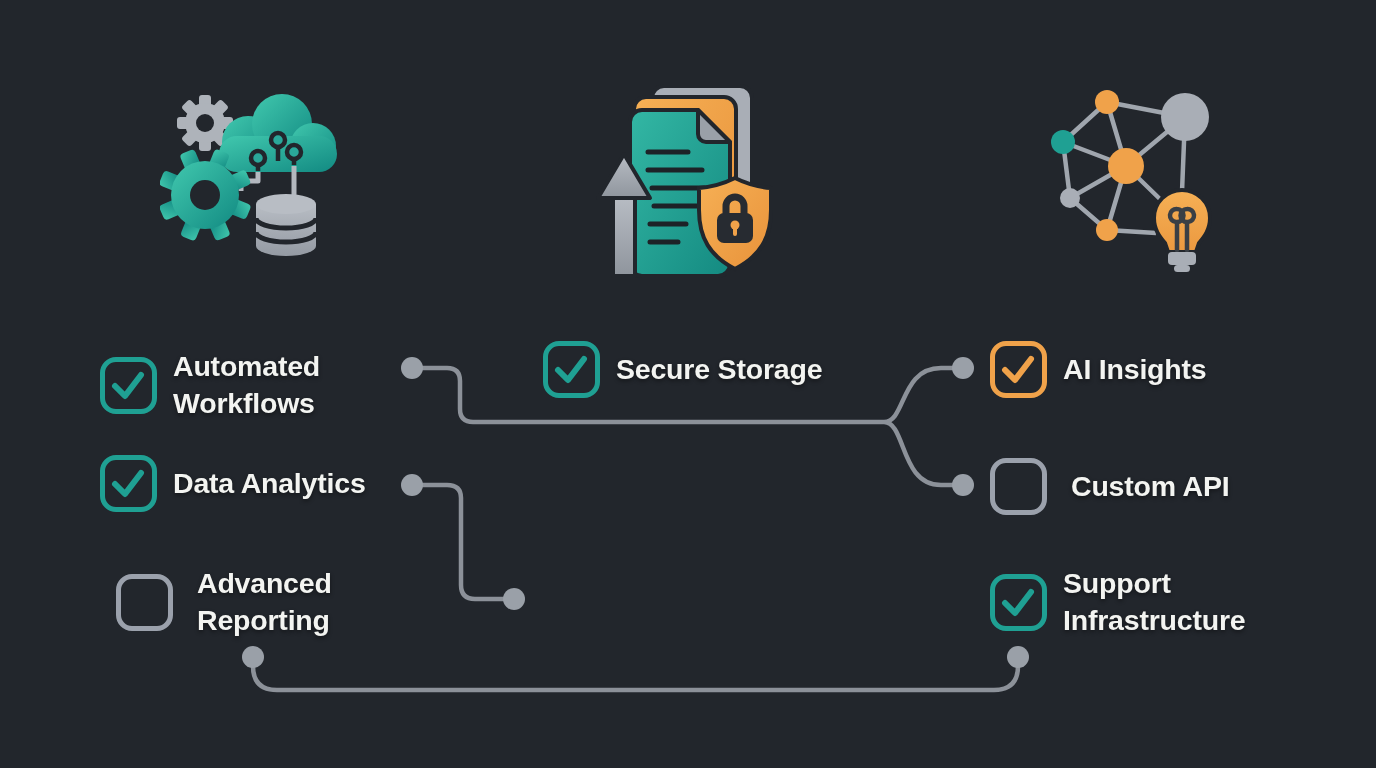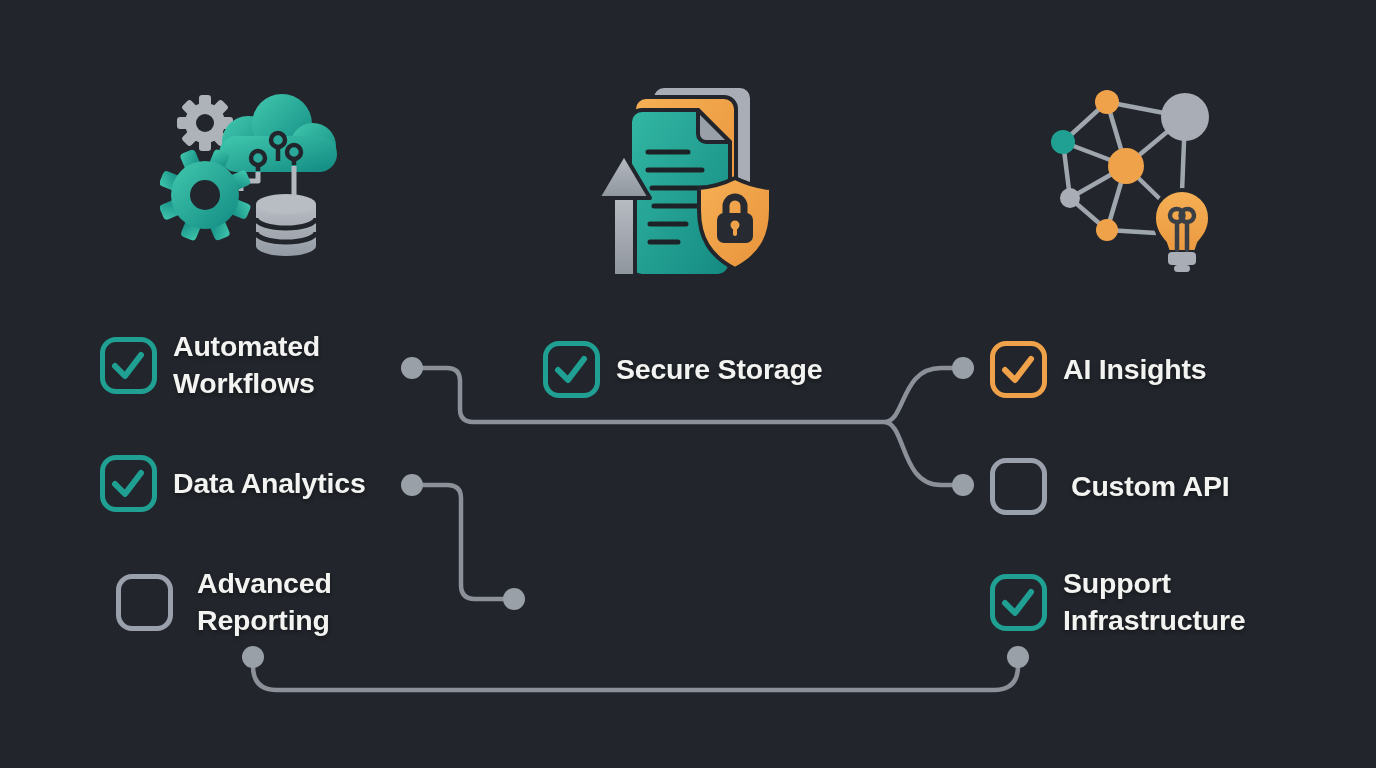--- a/index.html
+++ b/index.html
@@ -188,21 +188,21 @@
       <path d="M152,120 a28,28 0 0 1 28,28 c0,12 -6,19 -11,25 l-3,9 h-28 l-3,-9 c-5,-6 -11,-13 -11,-25 a28,28 0 0 1 28,-28 Z" fill="url(#gOr3)" stroke="#22262c" stroke-width="4"></path>
       <g stroke="#3a3f45" stroke-width="4.5" fill="none" stroke-linecap="round">
         <path d="M146,152 a6.5,6.5 0 1 1 1,-13 a6.5,6.5 0 0 1 0,13 v28"></path>
         <path d="M158,152 a6.5,6.5 0 1 0 -1,-13 a6.5,6.5 0 0 0 0,13 v28"></path>
       </g>
       <rect x="138" y="182" width="28" height="13" rx="4" fill="#a9aeb6"></rect>
       <rect x="144" y="195" width="16" height="7" rx="3.5" fill="#a9aeb6"></rect>
     </g>
   </svg>
 
-  <div class="feature teal checked" style="left:100px;top:327px">
+  <div class="feature teal checked" style="left:100px;top:347px">
     <div class="box">
       <svg class="check" viewBox="0 0 47 47">
           <polyline points="10,24 20,34 36,13"></polyline>
         </svg>
     </div>
     <div class="label">Automated
 Workflows</div>
   </div>
 
   <div class="feature teal checked" style="left:100px;top:445px">

